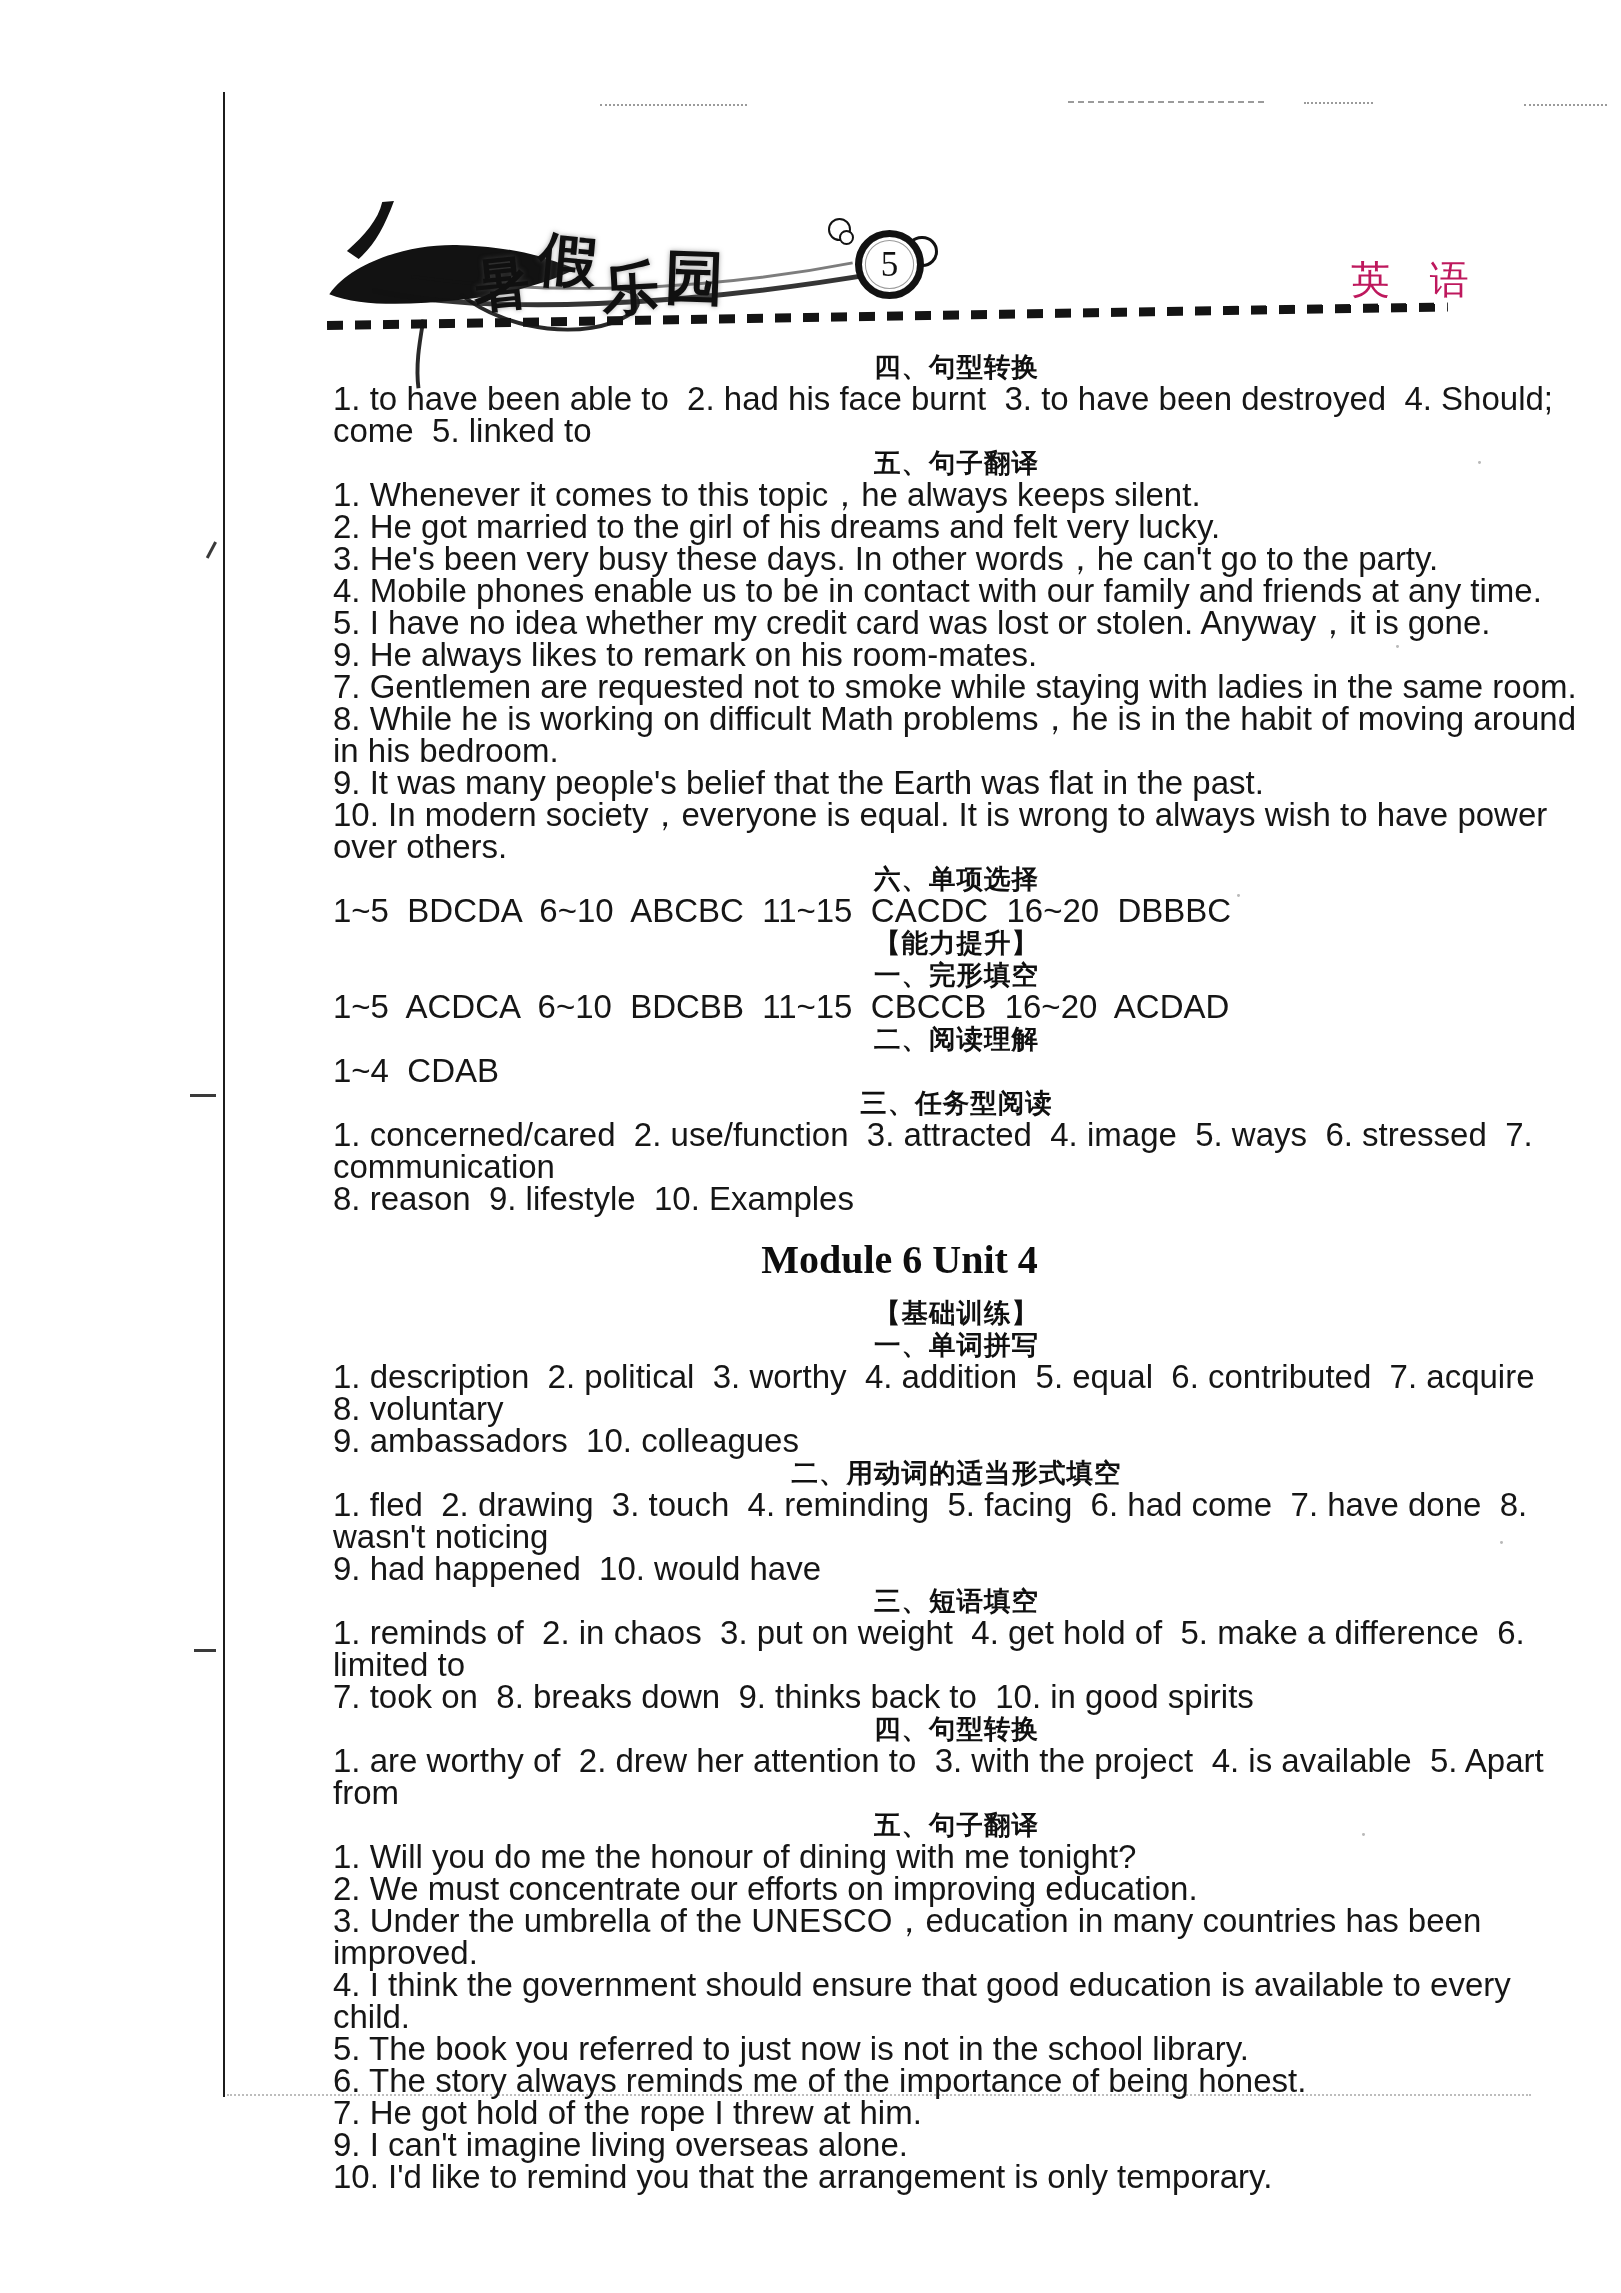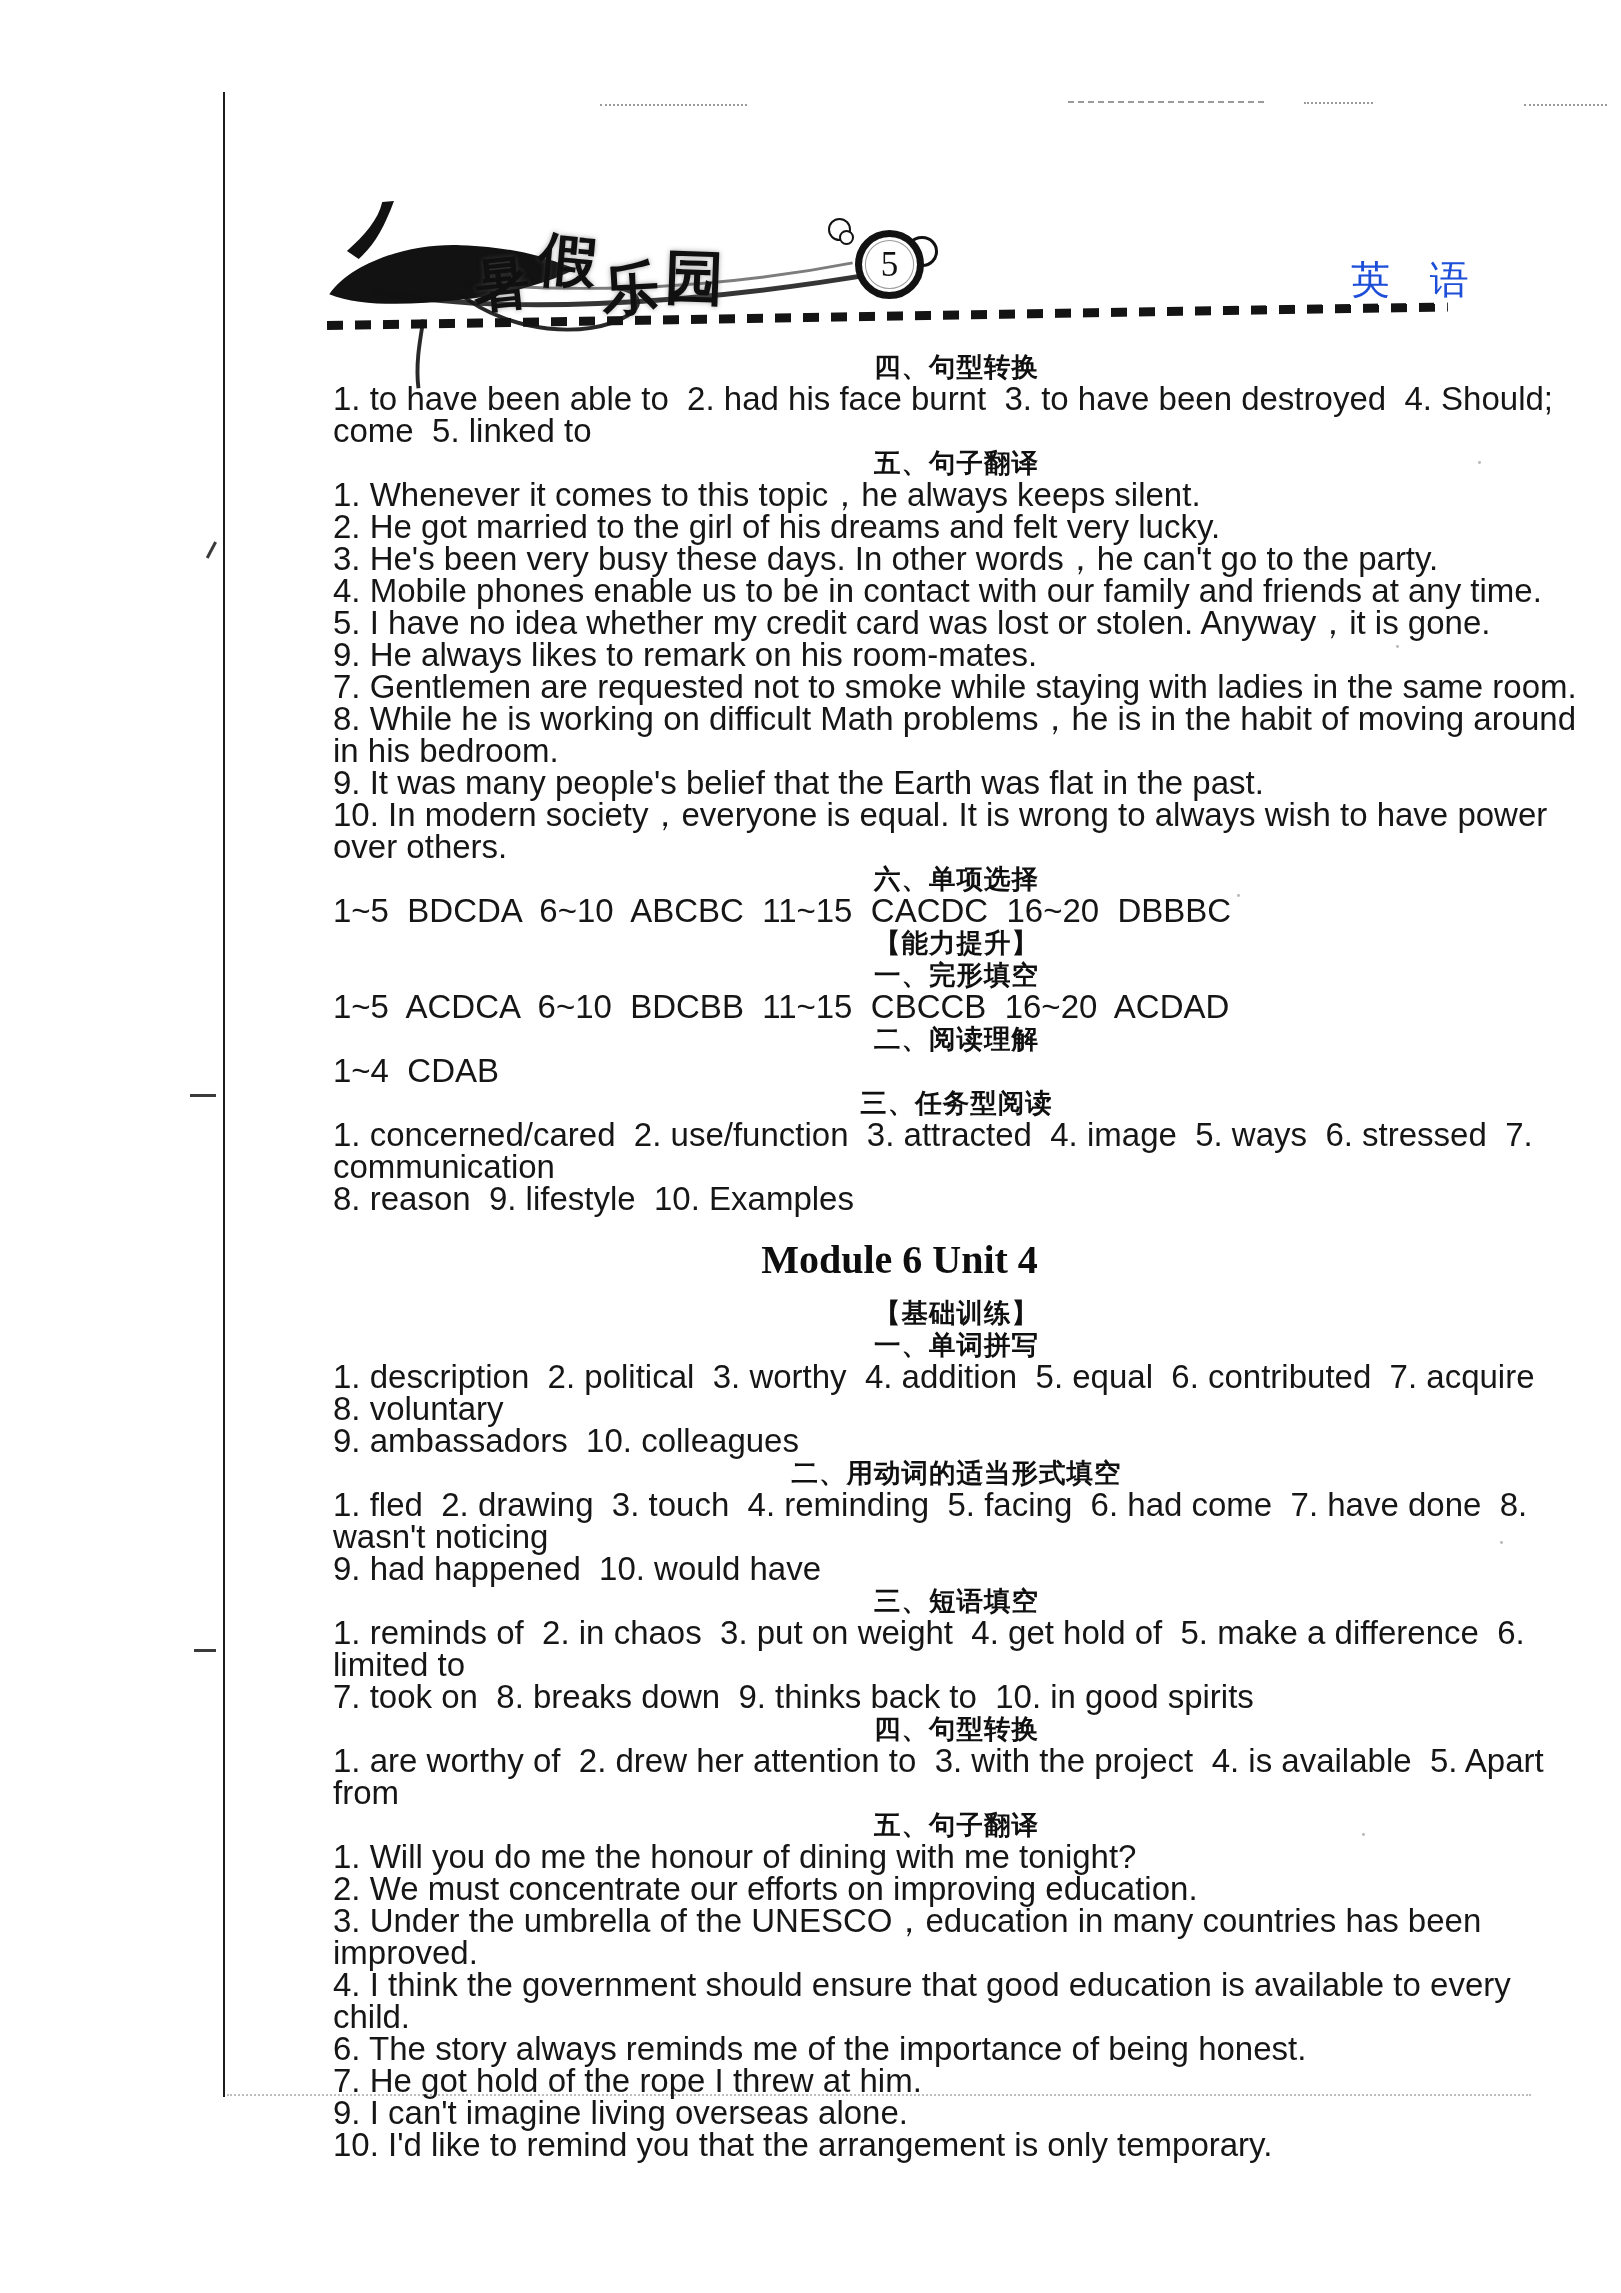--- a/index.html
+++ b/index.html
@@ -54,21 +54,21 @@
     display:flex; align-items:center; justify-content:center;
   }
   .clock-number { font-family:"Liberation Serif", serif; font-size:35px; color:#121212; line-height:1; }
   .bell-left-outer { position:absolute; left:4.9px;  top:6.9px;  width:19.6px; height:19.6px; border:2.9px solid #121212; border-radius:50%; background:#fff; z-index:1; }
   .bell-left-inner { position:absolute; left:15.7px; top:18.6px; width:11.8px; height:11.8px; border:2.9px solid #121212; border-radius:50%; background:#fff; z-index:1; }
   .bell-right      { position:absolute; left:83px; top:24.5px; width:25.5px; height:25.5px; border:3.9px solid #121212; border-radius:50%; background:#fff; z-index:1; }
 
   .subject {
     position:absolute; left:1351px; top:253px;
     font-family:"DejaVu Sans", sans-serif;
-    font-size:39px; letter-spacing:13.7px; color:#1d4ed8;
+    font-size:39px; letter-spacing:13.7px; color:#be185d;
     white-space:pre;
   }
 
   .dashed-divider {
     position:absolute; left:327px; top:321px;
     width:1121px; height:8.8px;
     background:repeating-linear-gradient(90deg,#141414 0 15.7px,transparent 15.7px 28px);
     transform:rotate(-0.95deg); transform-origin:left center;
   }
 
@@ -181,20 +181,21 @@
     <div class="h">三、短语填空</div>
     <div class="l">1. reminds of  2. in chaos  3. put on weight  4. get hold of  5. make a difference  6. limited to</div>
     <div class="l">7. took on  8. breaks down  9. thinks back to  10. in good spirits</div>
     <div class="h">四、句型转换</div>
     <div class="l">1. are worthy of  2. drew her attention to  3. with the project  4. is available  5. Apart from</div>
     <div class="h">五、句子翻译</div>
     <div class="l">1. Will you do me the honour of dining with me tonight?</div>
     <div class="l">2. We must concentrate our efforts on improving education.</div>
     <div class="l">3. Under the umbrella of the UNESCO，education in many countries has been improved.</div>
     <div class="l">4. I think the government should ensure that good education is available to every child.</div>
+    <div class="l">5. The book you referred to just now is not in the school library.</div>
     <div class="l">6. The story always reminds me of the importance of being honest.</div>
     <div class="l">7. He got hold of the rope I threw at him.</div>
     <div class="l">9. I can't imagine living overseas alone.</div>
     <div class="l">10. I'd like to remind you that the arrangement is only temporary.</div>
   </div>
 
 </div>
 
 
 </body></html>

